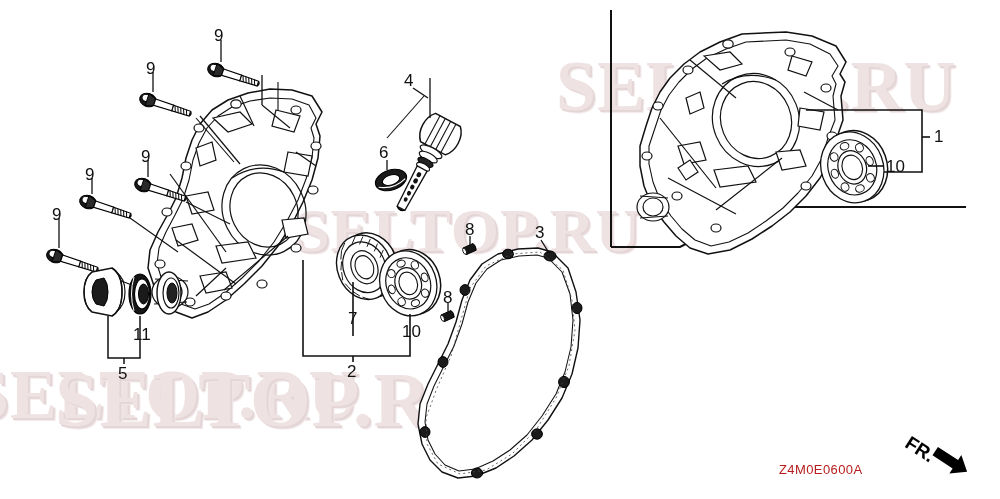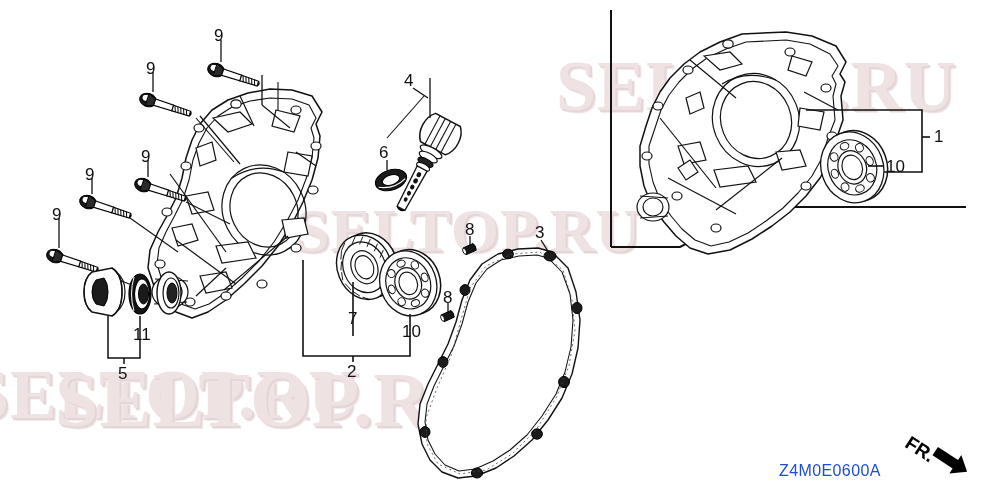--- a/index.html
+++ b/index.html
@@ -12,21 +12,21 @@
   .wm-text{position:absolute;font-family:"Liberation Serif","DejaVu Serif",serif;
            font-weight:700;color:#efe2e3;white-space:nowrap;
            text-shadow:2px 2px 0 #e4d5d7, 3px 3px 1px #f2e9ea;
            letter-spacing:1px;}
   .wm1{left:55px;  top:355px; font-size:78px;}
   .wm2{left:556px; top:45px;  font-size:72px;}
   .wm3{left:295px; top:195px; font-size:62px;}
   .wm4{left:-30px; top:355px; font-size:70px;}
   .lbl{position:absolute;font-family:"Liberation Sans","DejaVu Sans",sans-serif;
        font-size:17px;color:#101010;font-weight:400;line-height:1;}
-  .code{position:absolute;font-size:16px;color:#1d4ed8;letter-spacing:.4px;}
+  .code{position:absolute;font-size:13px;color:#b91c1c;letter-spacing:.4px;}
   .fr{position:absolute;font-family:"Liberation Sans","DejaVu Sans",sans-serif;
       font-size:19px;font-weight:700;color:#000;transform:rotate(33deg);
       transform-origin:left top;}
 </style>
 </head>
 <body>
 
 <div id="stage">
 
   <div id="wm">

